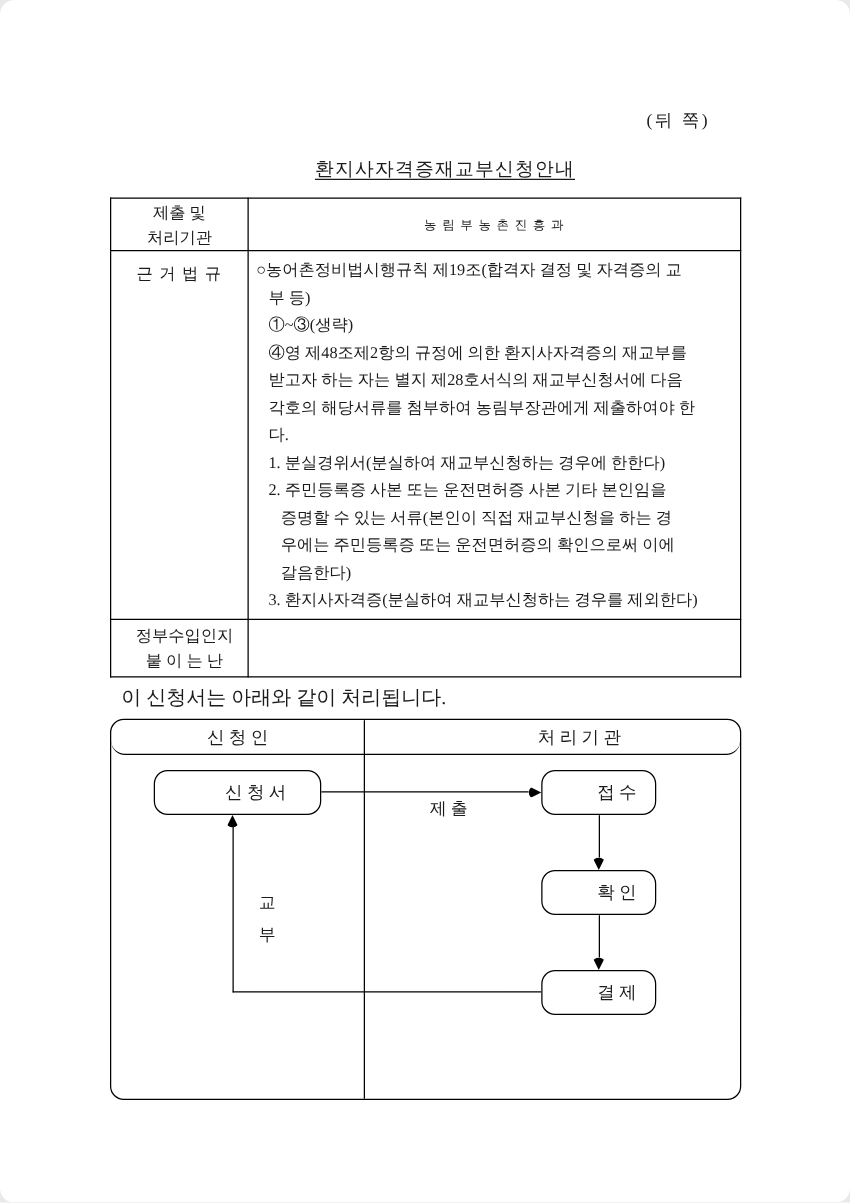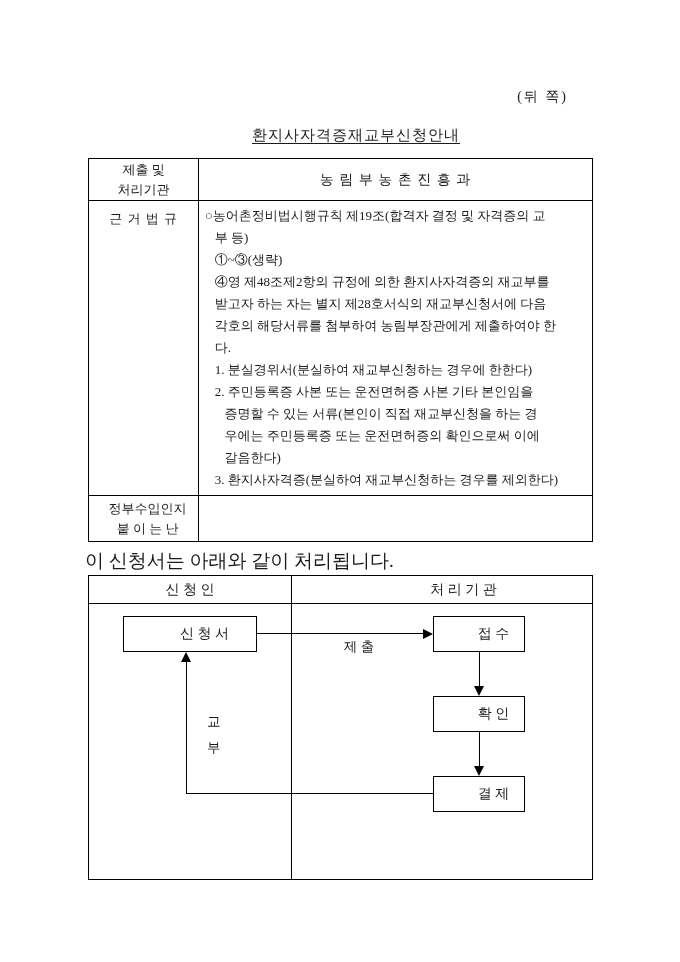--- a/index.html
+++ b/index.html
@@ -1,15 +1,15 @@
 <!DOCTYPE html>
 <html><head>
 <meta charset="utf-8">
 <style>
-  * { margin:0; padding:0; box-sizing:border-box; }
+  * { margin:0; padding:0; box-sizing:border-box;border-radius:11px; }
   html,body { background:#e9e9e9; }
   body { font-family:"Liberation Serif","DejaVu Serif",serif; color:#1b1b1b; }
   .page {
     position:relative; width:680px; height:962px; background:#ffffff;
     margin:0 auto; overflow:hidden;
   }
   .side-note {
     position:absolute; top:88px; right:112px;
     font-size:14px; letter-spacing:2px;
   }
@@ -24,27 +24,27 @@
   }
   .info-table col.c1 { width:110px; }
   .info-table td {
     border:1px solid #000; font-size:13px; vertical-align:top;
     background:#fff;
   }
   .pre { white-space:pre-wrap; }
   .label-cell { text-align:center; line-height:20px; }
   .r1 td { height:42px; }
   .r1 .label-cell { vertical-align:middle;margin-left:38px; }
-  .r1 .value-cell { vertical-align:middle; text-align:center; font-size:14px; letter-spacing:1px; }
+  .r1 .value-cell { vertical-align:middle; text-align:center; font-size:10px; letter-spacing:1px; }
   .r2 .label-cell { padding-top:8px; letter-spacing:1px; }
   .r2 .value-cell { padding:4px 6px; line-height:22px; }
   .r3 td { height:46px; }
   .r3 .label-cell { text-align:center; padding:3px 0 0 8px; line-height:20px; }
   .process-note {
-    position:absolute; top:548px; left:85px; font-size:19px;
+    position:absolute; top:548px; left:97px; font-size:16px;
   }
   
   .flow {
     position:absolute; top:575px; left:88px; width:505px; height:305px;
     border:1px solid #000; background:#fff;
   }
   .flow-vdivider { position:absolute; left:202px; top:0; bottom:0; width:1px; background:#000; }
   .flow-header { position:absolute; top:0; left:0; right:0; height:28px; border-bottom:1px solid #000; display:flex;gap:44px; }
   .flow-h-left  { width:202px; display:flex; align-items:center; justify-content:center; font-size:14px; }
   .flow-h-right { flex:1; display:flex; align-items:center; justify-content:center; font-size:14px; }

